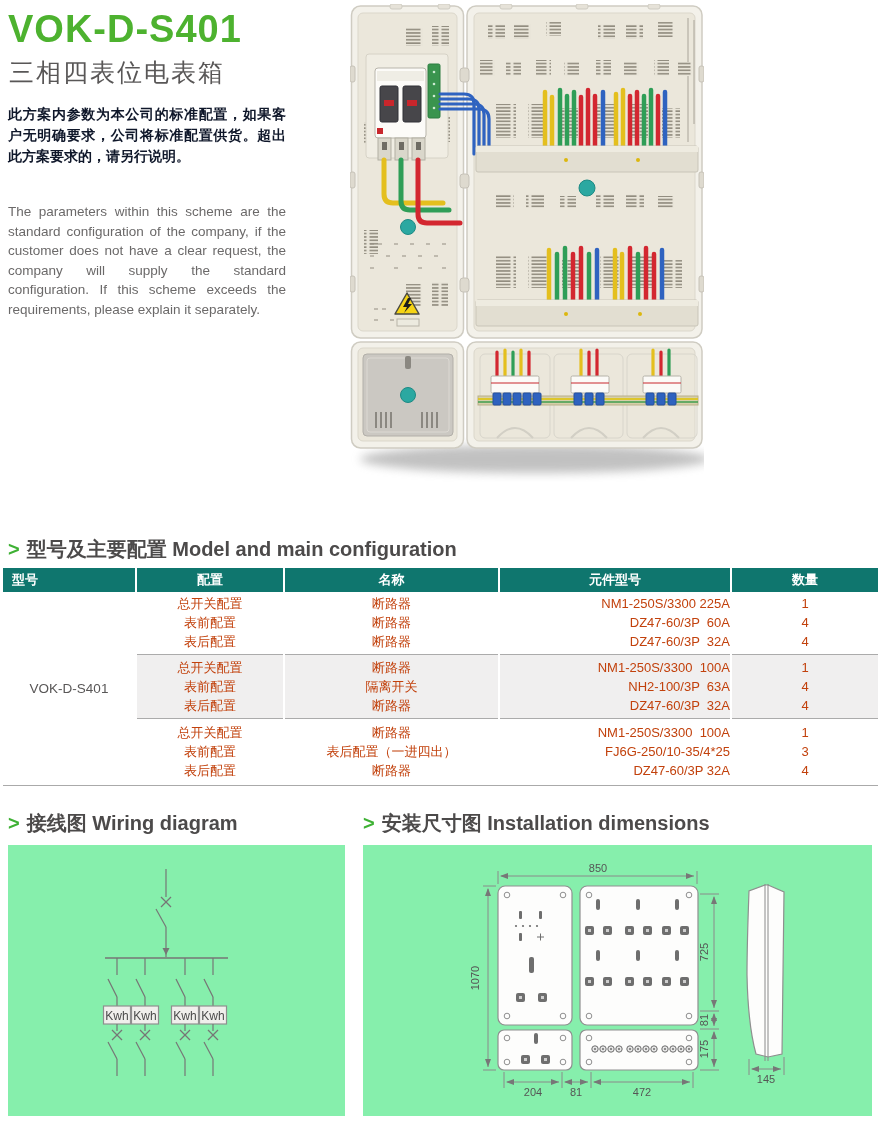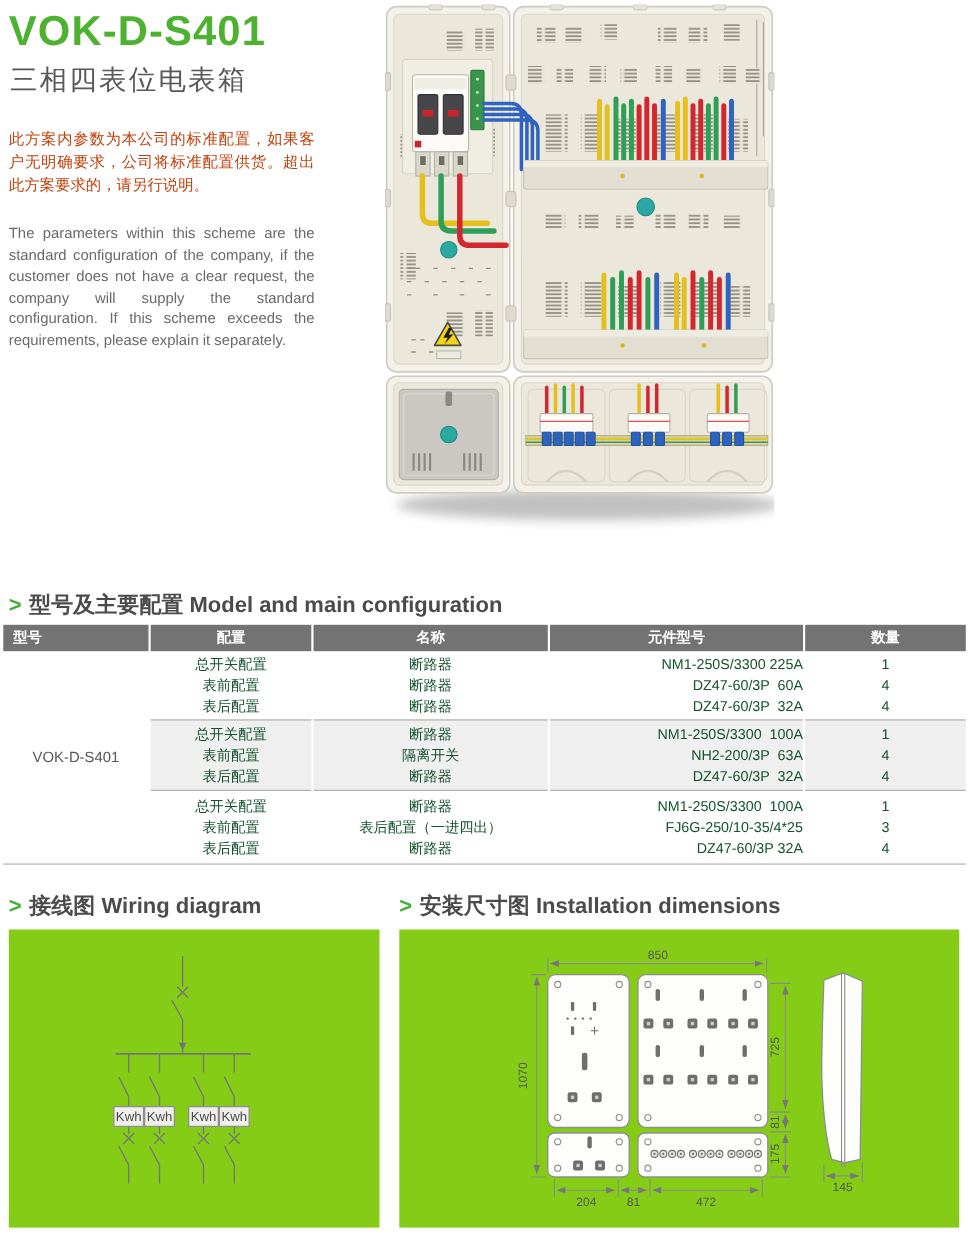--- a/index.html
+++ b/index.html
@@ -5,46 +5,46 @@
   html,body{margin:0;padding:0;}
   body{
     width:880px;height:1124px;position:relative;background:#ffffff;
     font-family:"Liberation Sans","DejaVu Sans",sans-serif;color:#595757;
     overflow:hidden;
   }
   .abs{position:absolute;}
   
   .title{left:8px;top:8px;font-size:38px;font-weight:bold;color:#4db22f;letter-spacing:1px;line-height:1.15;}
   .subtitle{left:9px;top:56px;font-size:25px;color:#595757;letter-spacing:2px;}
-  .intro-zh{left:8px;top:116px;width:278px;font-size:14px;line-height:21px;text-align:justify;color:#c2410c;}
+  .intro-zh{left:8px;top:104px;width:278px;font-size:14px;line-height:21px;text-align:justify;color:#0f172a;font-weight:bold;}
   .intro-en{left:8px;top:202px;width:278px;font-size:13.5px;line-height:19.5px;text-align:justify;color:#6b6969;}
   
   .sec{font-size:20px;font-weight:bold;color:#4c4a4a;white-space:nowrap;}
   .sec .mk{color:#3eb134;margin-right:7px;font-weight:bold;}
   .sec-config{left:8px;top:536px;}
   .sec-wiring{left:8px;top:810px;}
   .sec-dims{left:363px;top:810px;}
   
   .cfg-table{left:3px;top:568px;width:875px;}
   .thead{display:grid;grid-template-columns:132px 146px 213px 230px 146px;column-gap:2px;}
-  .th{background:#737373;color:#fff;font-weight:bold;font-size:13px;height:24px;line-height:24px;text-align:center;}
+  .th{background:#0f766e;color:#fff;font-weight:bold;font-size:13px;height:24px;line-height:24px;text-align:center;}
   .th.first{text-align:left;padding-left:9px;}
   .tbody{display:grid;grid-template-columns:132px 743px;column-gap:0;border-bottom:1px solid #aaaaaa;}
   .model-col{display:flex;align-items:center;justify-content:center;font-size:13.5px;color:#595757;}
   .group{display:grid;grid-template-columns:146px 213px 230px 146px;column-gap:2px;margin-left:2px;}
-  .cell{font-size:13px;color:#14532d;}
+  .cell{font-size:13px;color:#c2410c;}
   .cell .row{height:19px;line-height:19px;}
   .col-config .row,.col-name .row,.col-qty .row{text-align:center;}
   .col-part .row{text-align:right;padding-left:48px;white-space:pre;}
   .g1 .cell{padding:2px 0 3px 0;}
   .g2 .cell{padding:3px 0;background:#f0efef;border-top:1px solid #ababab;border-bottom:1px solid #ababab;}
   .g3 .cell{padding:4px 0 5px 0;}
   .col-part.cell{padding-left:0;}
   
-  .panel{background:#84cc16;}
+  .panel{background:#86efac;}
   .panel-wiring{left:8px;top:845px;width:337px;height:271px;text-align:right;}
   .panel-dims{left:363px;top:845px;width:509px;height:271px;}
   .panel svg{display:block;width:100%;height:100%;}
   
   .photo{left:350px;top:4px;width:354px;height:492px;}
   svg text{font-family:"Liberation Sans","DejaVu Sans",sans-serif;}
 </style>
 </head>
 <body>
 
@@ -340,21 +340,21 @@
           <div class="row">表前配置</div>
           <div class="row">表后配置</div>
         </div>
         <div class="cell col-name">
           <div class="row">断路器</div>
           <div class="row">隔离开关</div>
           <div class="row">断路器</div>
         </div>
         <div class="cell col-part">
           <div class="row">NM1-250S/3300  100A</div>
-          <div class="row">NH2-200/3P  63A</div>
+          <div class="row">NH2-100/3P  63A</div>
           <div class="row">DZ47-60/3P  32A</div>
         </div>
         <div class="cell col-qty">
           <div class="row">1</div>
           <div class="row">4</div>
           <div class="row">4</div>
         </div>
       </div>
       <div class="group g3">
         <div class="cell col-config">

